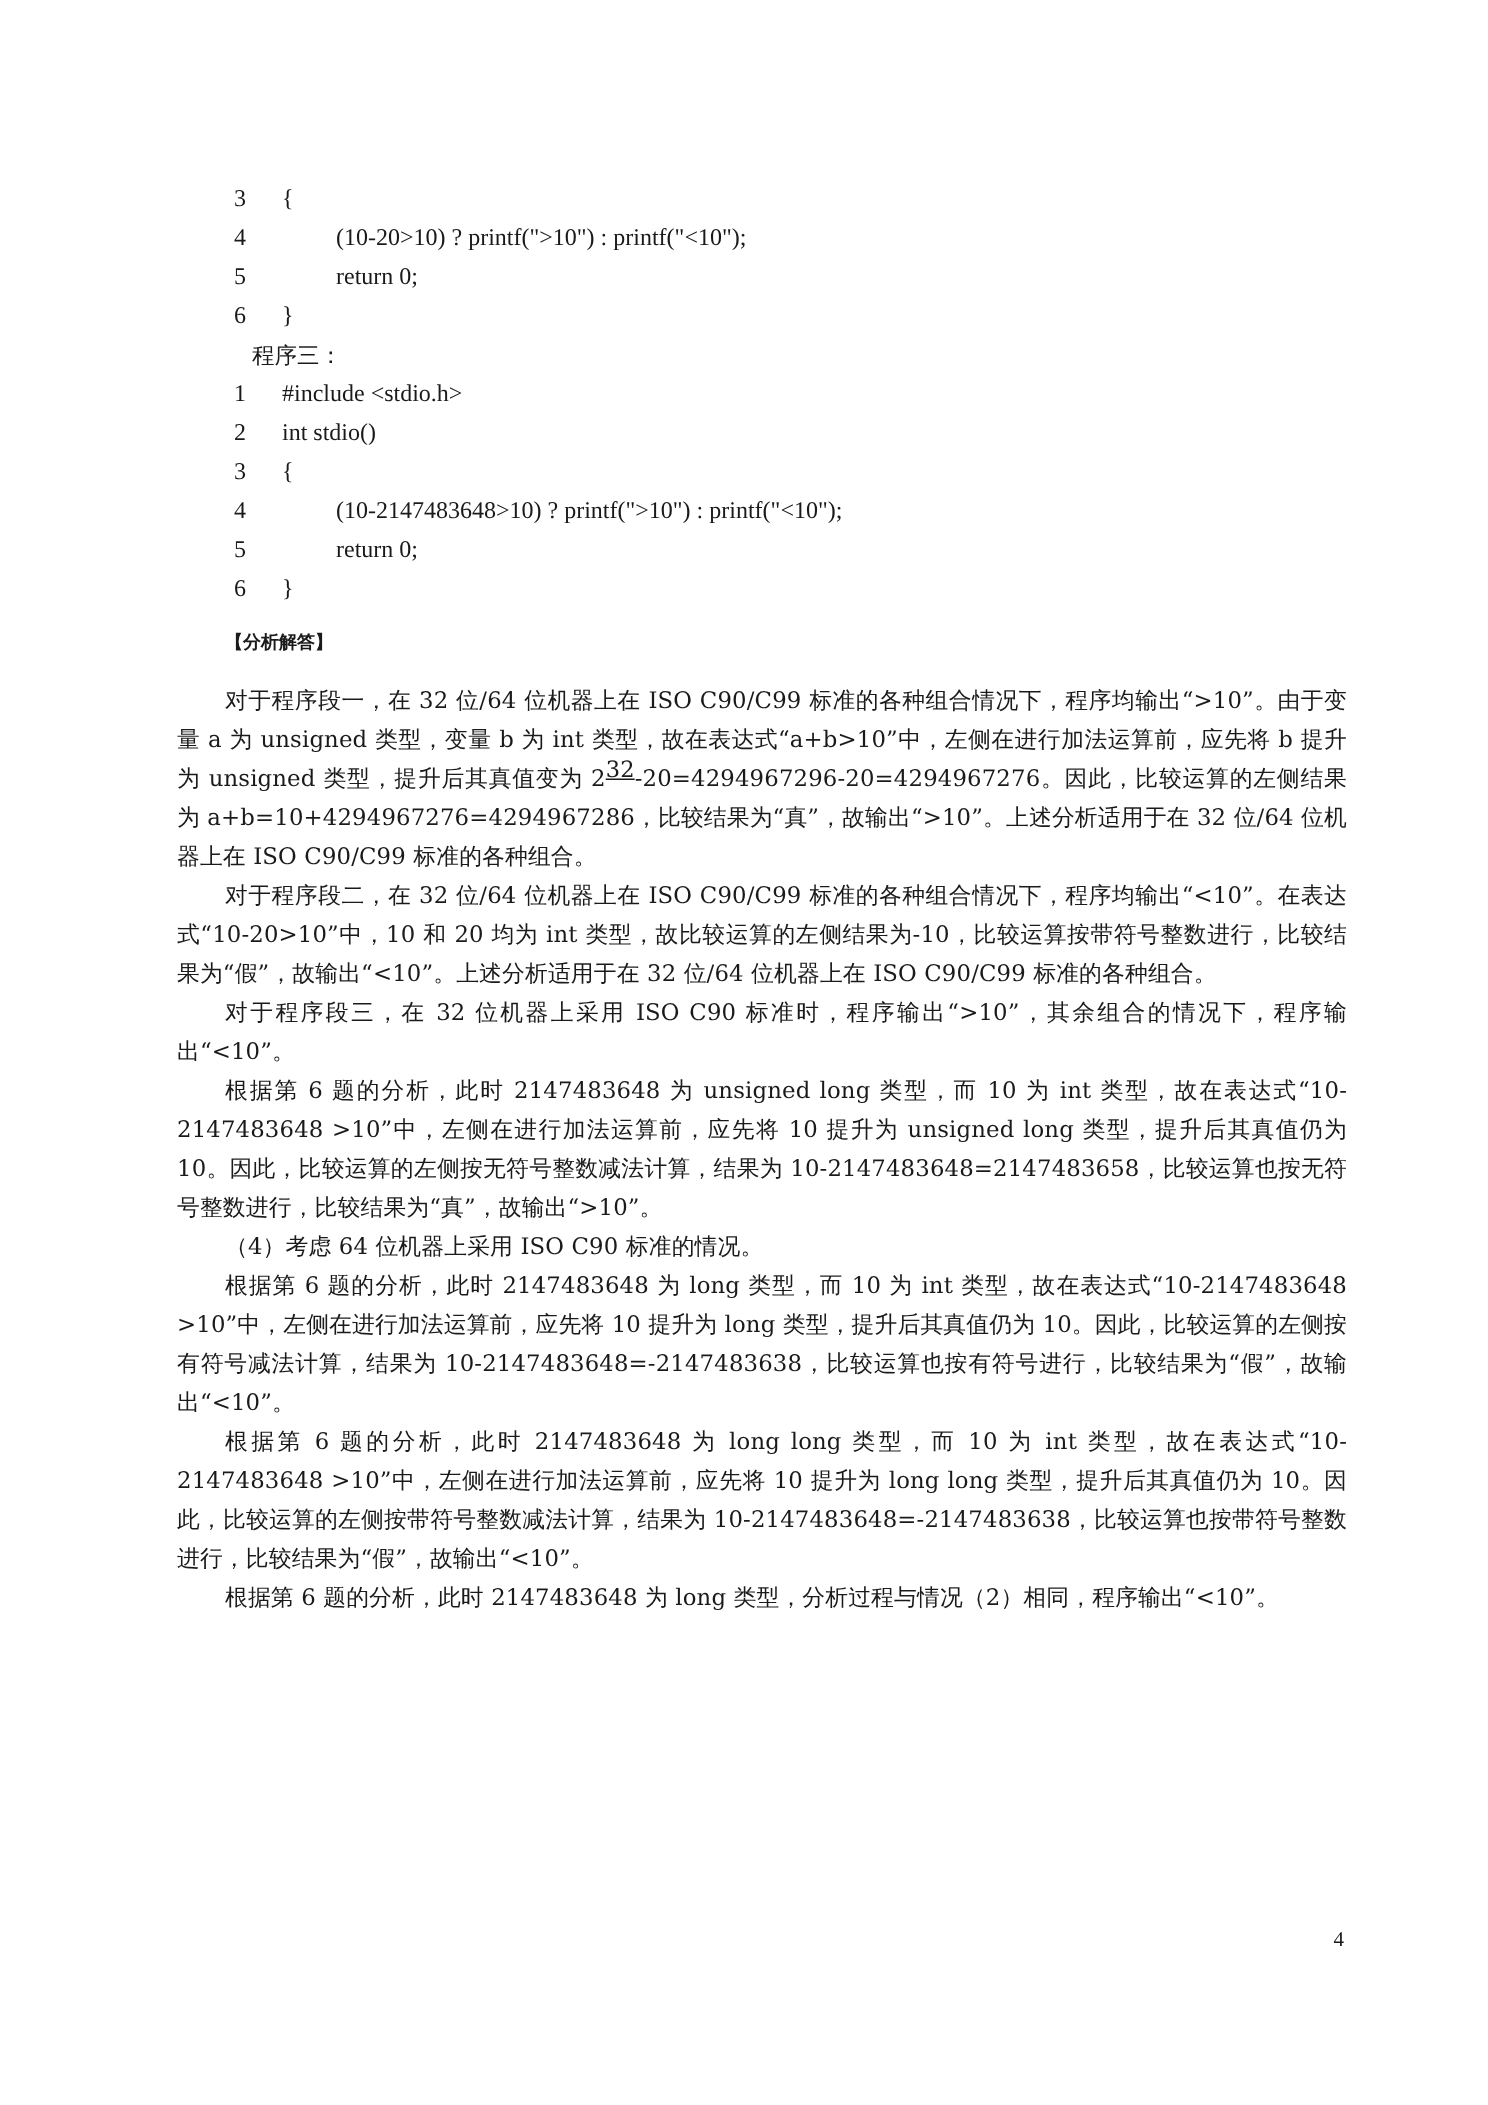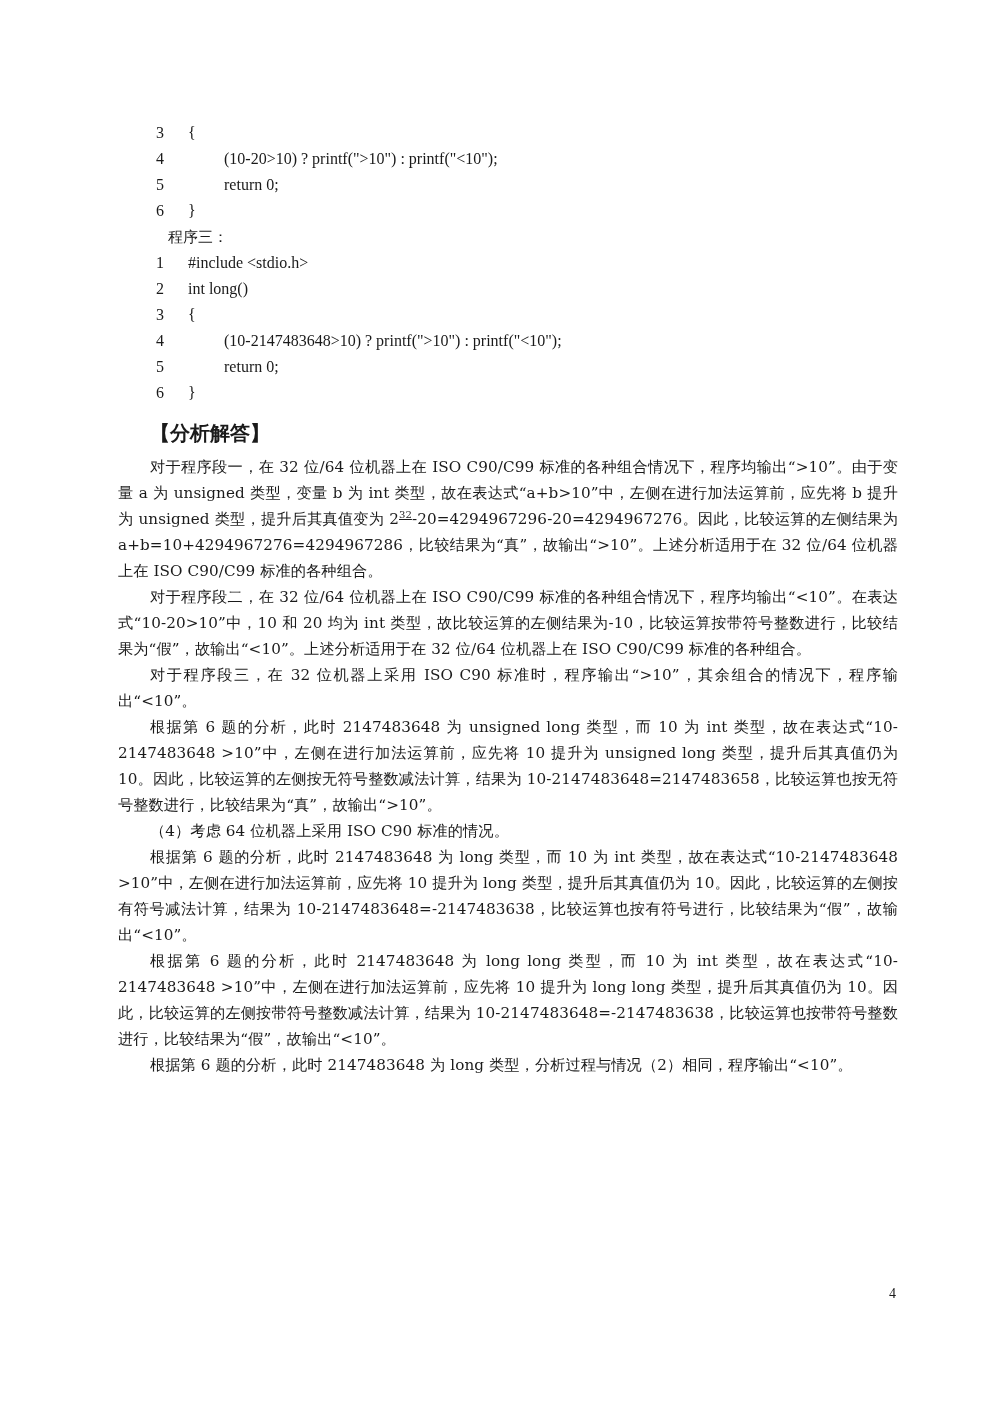--- a/index.html
+++ b/index.html
@@ -13,49 +13,49 @@
       position: absolute; left: 156px; font-size: 16px; line-height: 20px;
       white-space: pre;
     }
     .code-line .ln { display: inline-block; width: 32px; }
     .code-line .indent { display: inline-block; width: 36px; }
     .label-line {
       position: absolute; left: 168px; font-size: 16px; line-height: 20px;
       font-family: "DejaVu Sans", "Liberation Sans", sans-serif; font-size: 15px;
     }
     .section-heading {
-      position: absolute; left: 150px; top: 420px; font-size: 20px; font-weight: bold;
+      position: absolute; left: 150px; top: 420px; font-size: 12px; font-weight: bold;
       font-family: "DejaVu Sans", "Liberation Sans", sans-serif;
     }
     .body-text {
       position: absolute; left: 118px; width: 780px; top: 454px;
       font-size: 15.2px; line-height: 26px; text-align: justify;
       font-family: "DejaVu Serif", "Liberation Serif", serif;
       letter-spacing: 0.1px;
     }
     .body-text p { margin: 0; text-indent: 32px; }
     .page-number {
       position: absolute; left: 889px; top: 1286px; font-size: 14px;
       font-family: "Liberation Serif", serif;
     }
-    sup { font-size: 10px; line-height: 0; text-decoration: underline; }
+    sup { font-size: 15px; line-height: 0; text-decoration: underline; }
   </style>
 </head>
 <body>
 
 <div class="page">
 
   <div class="code-line" style="top:123px"><span class="ln">3</span><span>{</span></div>
   <div class="code-line" style="top:149px"><span class="ln">4</span><span class="indent"></span><span>(10-20&gt;10) ? printf("&gt;10") : printf("&lt;10");</span></div>
   <div class="code-line" style="top:175px"><span class="ln">5</span><span class="indent"></span><span>return 0;</span></div>
   <div class="code-line" style="top:201px"><span class="ln">6</span><span>}</span></div>
 
   <div class="label-line" style="top:227px">程序三：</div>
   <div class="code-line" style="top:253px"><span class="ln">1</span><span>#include &lt;stdio.h&gt;</span></div>
-  <div class="code-line" style="top:279px"><span class="ln">2</span><span>int long()</span></div>
+  <div class="code-line" style="top:279px"><span class="ln">2</span><span>int stdio()</span></div>
   <div class="code-line" style="top:305px"><span class="ln">3</span><span>{</span></div>
   <div class="code-line" style="top:331px"><span class="ln">4</span><span class="indent"></span><span>(10-2147483648&gt;10) ? printf("&gt;10") : printf("&lt;10");</span></div>
   <div class="code-line" style="top:357px"><span class="ln">5</span><span class="indent"></span><span>return 0;</span></div>
   <div class="code-line" style="top:383px"><span class="ln">6</span><span>}</span></div>
 
   <div class="section-heading">【分析解答】</div>
 
   <div class="body-text">
     <p><span>对于程序段一，在 32 位/64 位机器上在 ISO C90/C99 标准的各种组合情况下，程序均输出“&gt;10”。由于变量 a 为 unsigned 类型，变量 b 为 int 类型，故在表达式“a+b&gt;10”中，左侧在进行加法运算前，应先将 b 提升为 unsigned 类型，提升后其真值变为 2</span><sup>32</sup><span>-20=4294967296-20=4294967276。因此，比较运算的左侧结果为 a+b=10+4294967276=4294967286，比较结果为“真”，故输出“&gt;10”。上述分析适用于在 32 位/64 位机器上在 ISO C90/C99 标准的各种组合。</span></p>
     <p>对于程序段二，在 32 位/64 位机器上在 ISO C90/C99 标准的各种组合情况下，程序均输出“&lt;10”。在表达式“10-20&gt;10”中，10 和 20 均为 int 类型，故比较运算的左侧结果为-10，比较运算按带符号整数进行，比较结果为“假”，故输出“&lt;10”。上述分析适用于在 32 位/64 位机器上在 ISO C90/C99 标准的各种组合。</p>

